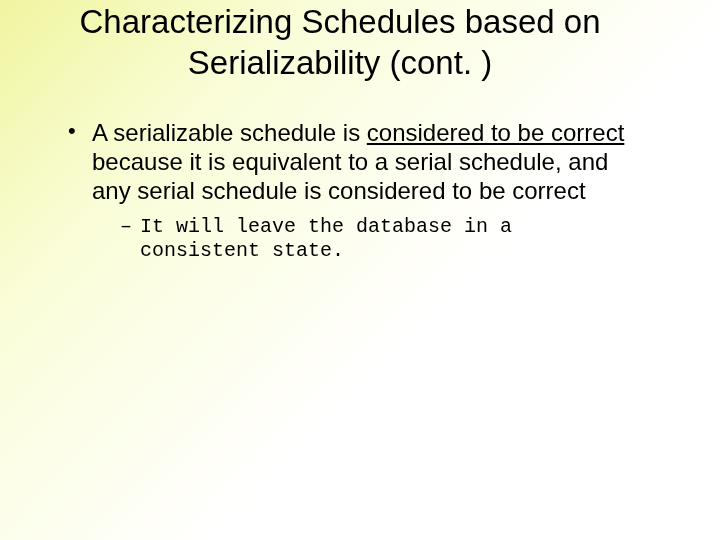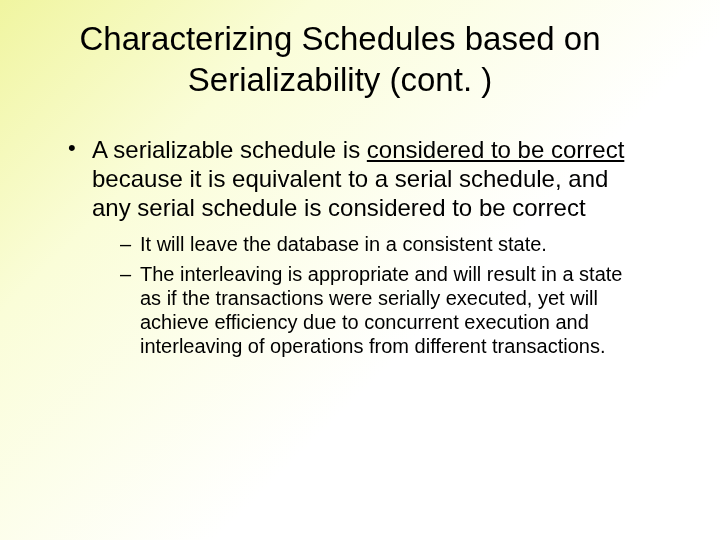--- a/index.html
+++ b/index.html
@@ -5,21 +5,21 @@
   * { margin: 0; padding: 0; box-sizing: border-box; }
   html, body { width: 720px; height: 540px; overflow: hidden; }
   body {
     background: linear-gradient(135deg, #f0f5a0 0%, #fafdd8 25%, #ffffff 60%, #ffffff 100%);
     font-family: Arial, Helvetica, sans-serif;
     color: #000;
   }
   .slide {
     width: 680px;
     height: 540px;
-    padding: 18px 40px 40px 40px;
+    padding: 1px 40px 40px 40px;
   }
   .title {
     font-size: 33px;
     font-weight: 400;
     text-align: center;
     line-height: 1.25;
     margin-bottom: 34px;
     padding: 0 30px;
   }
   ul.level1 {
@@ -44,36 +44,36 @@
     list-style: none;
     padding-left: 28px;
     margin-top: 10px;
   }
   ul.level2 > li {
     position: relative;
     font-size: 20px;
     line-height: 1.2;
     padding-left: 20px;
     margin-bottom: 6px;
+    font-family: Liberation Mono, monospace;
   }
   ul.level2 > li::before {
     content: "–";
     position: absolute;
     left: 0;
     top: 0;
   }
   .underline { text-decoration: underline; }
 </style>
 </head>
 <body>
 
 <div class="slide">
   <h1 class="title">Characterizing Schedules based on Serializability (cont. )</h1>
   <ul class="level1">
     <li>
       <span>A serializable schedule is </span><span class="underline">considered to be correct</span><span> because it is equivalent to a serial schedule, and any serial schedule is considered to be correct</span>
       <ul class="level2">
         <li>It will leave the database in a consistent state.</li>
-        <li>The interleaving is appropriate and will result in a state as if the transactions were serially executed, yet will achieve efficiency due to concurrent execution and interleaving of operations from different transactions.</li>
       </ul>
     </li>
   </ul>
 </div>
 
 </body></html>

